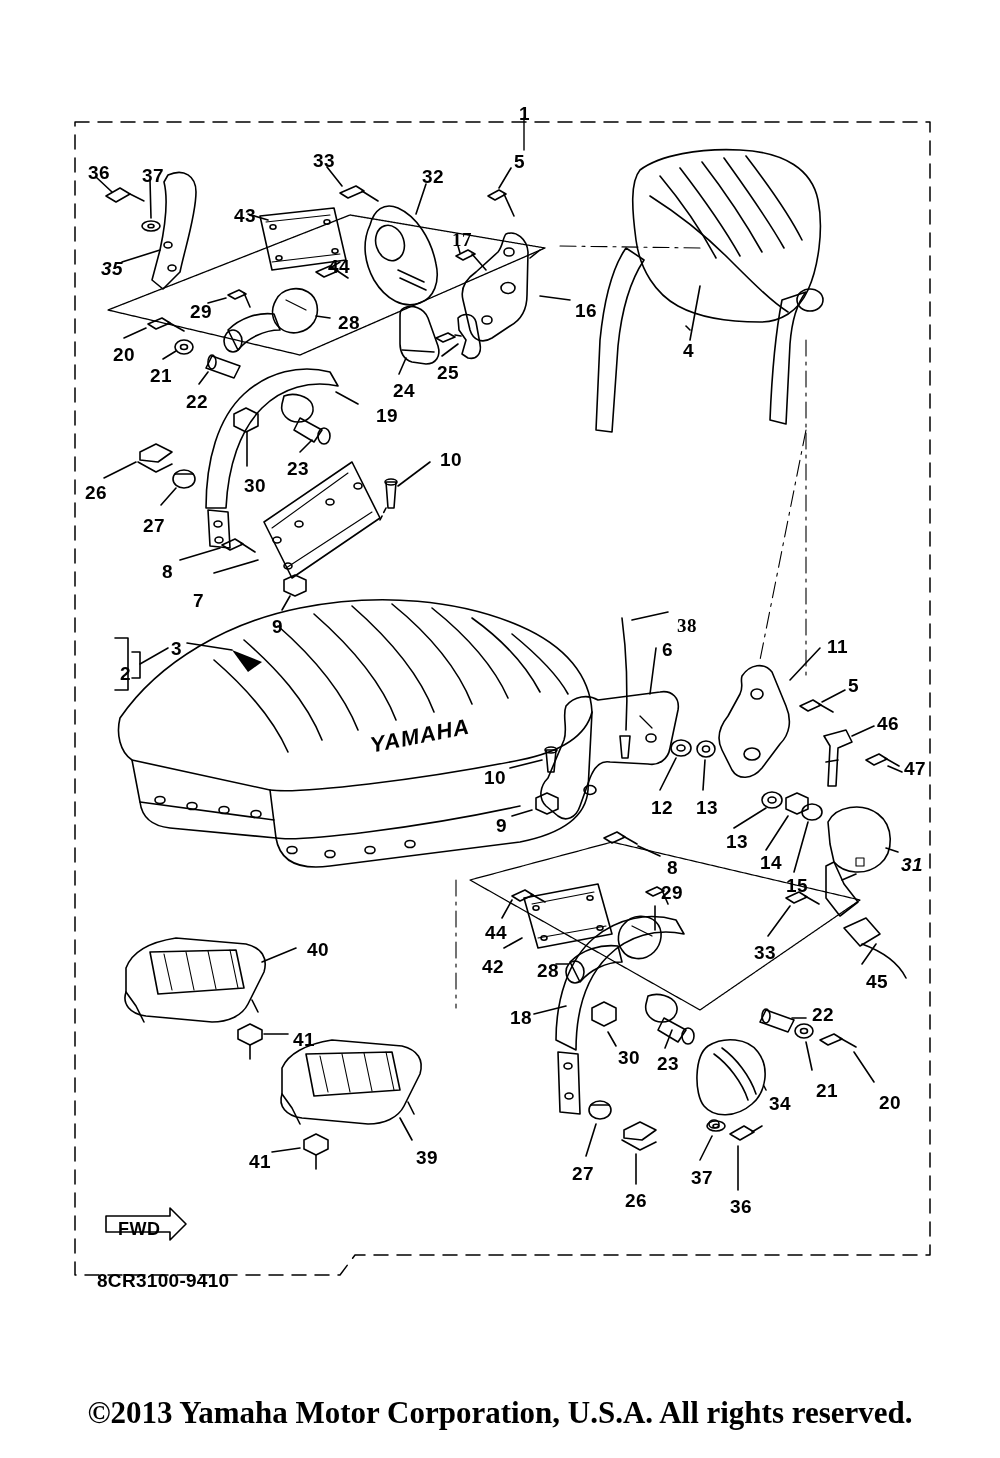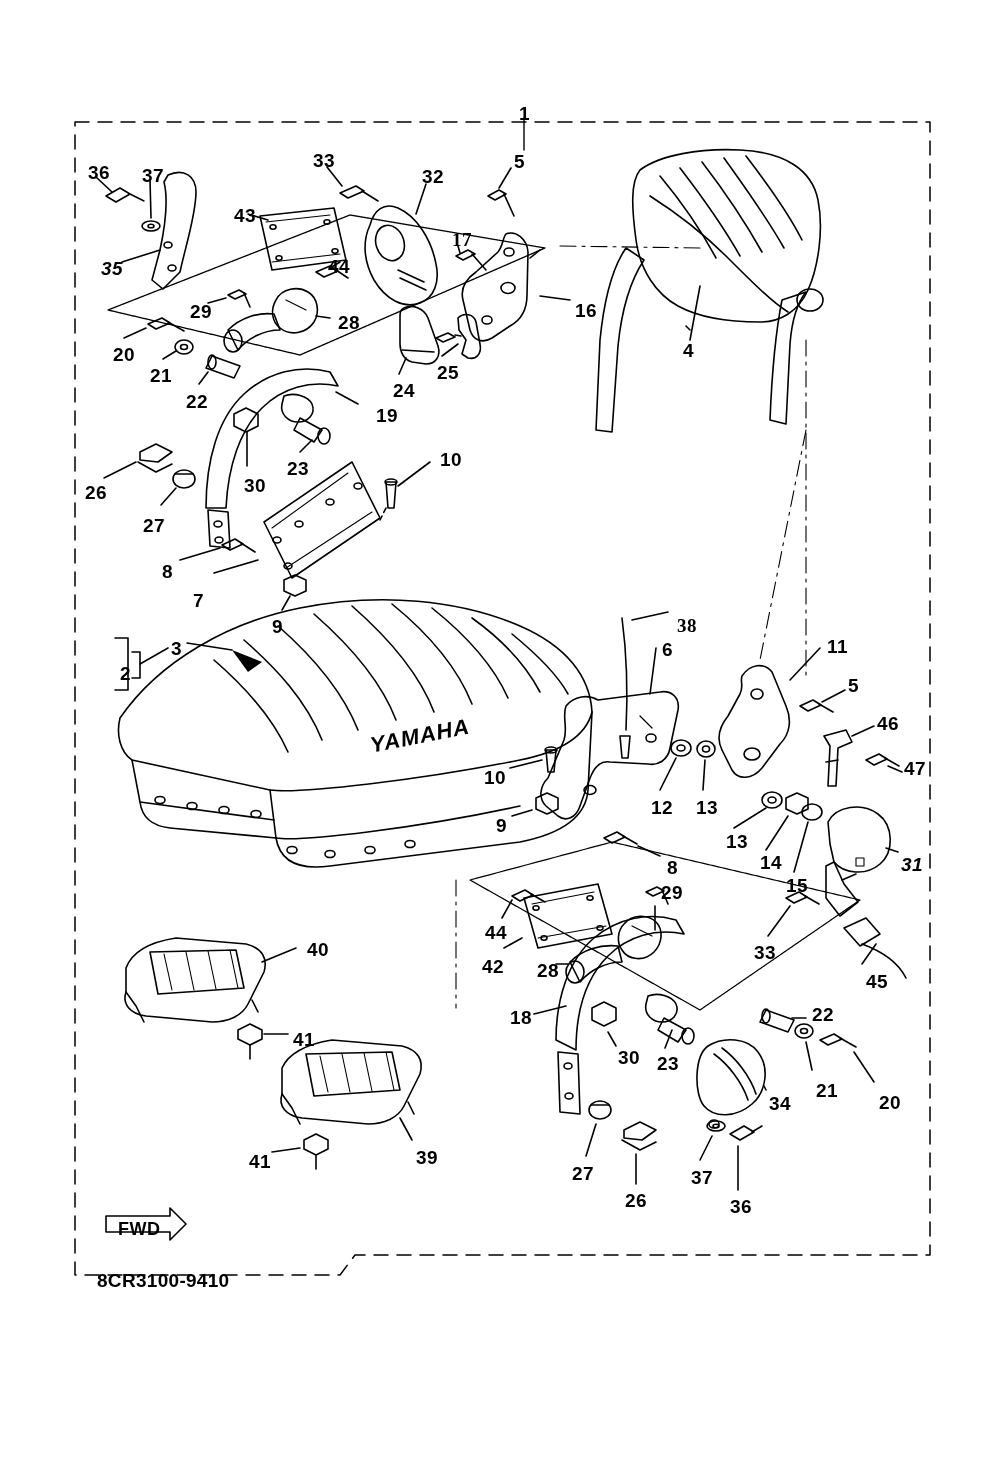--- a/index.html
+++ b/index.html
@@ -436,20 +436,21 @@
       <path d="M106 1216 L170 1216 L170 1208 L186 1224 L170 1240 L170 1232 L106 1232 Z"></path>
     </g>
   </svg>
 
   <div class="yamaha-logo">YAMAHA</div>
 
   <div class="fwd-label">FWD</div>
 
   <div class="partcode">8CR3100-9410</div>
 
+  <div class="copyright">©2013 Yamaha Motor Corporation, U.S.A. All rights reserved.</div>
 
   <div id="callout-layer">
       <div class="callout" style="left: 519px; top: 104px;">1</div>
       <div class="callout" style="left: 88px; top: 163px;">36</div>
       <div class="callout" style="left: 142px; top: 166px;">37</div>
       <div class="callout" style="left: 313px; top: 151px;">33</div>
       <div class="callout" style="left: 422px; top: 167px;">32</div>
       <div class="callout" style="left: 514px; top: 152px;">5</div>
       <div class="callout" style="left: 234px; top: 206px;">43</div>
       <div class="callout" style="left: 452px; top: 230px; font-family: Liberation Serif, serif;">17</div>

